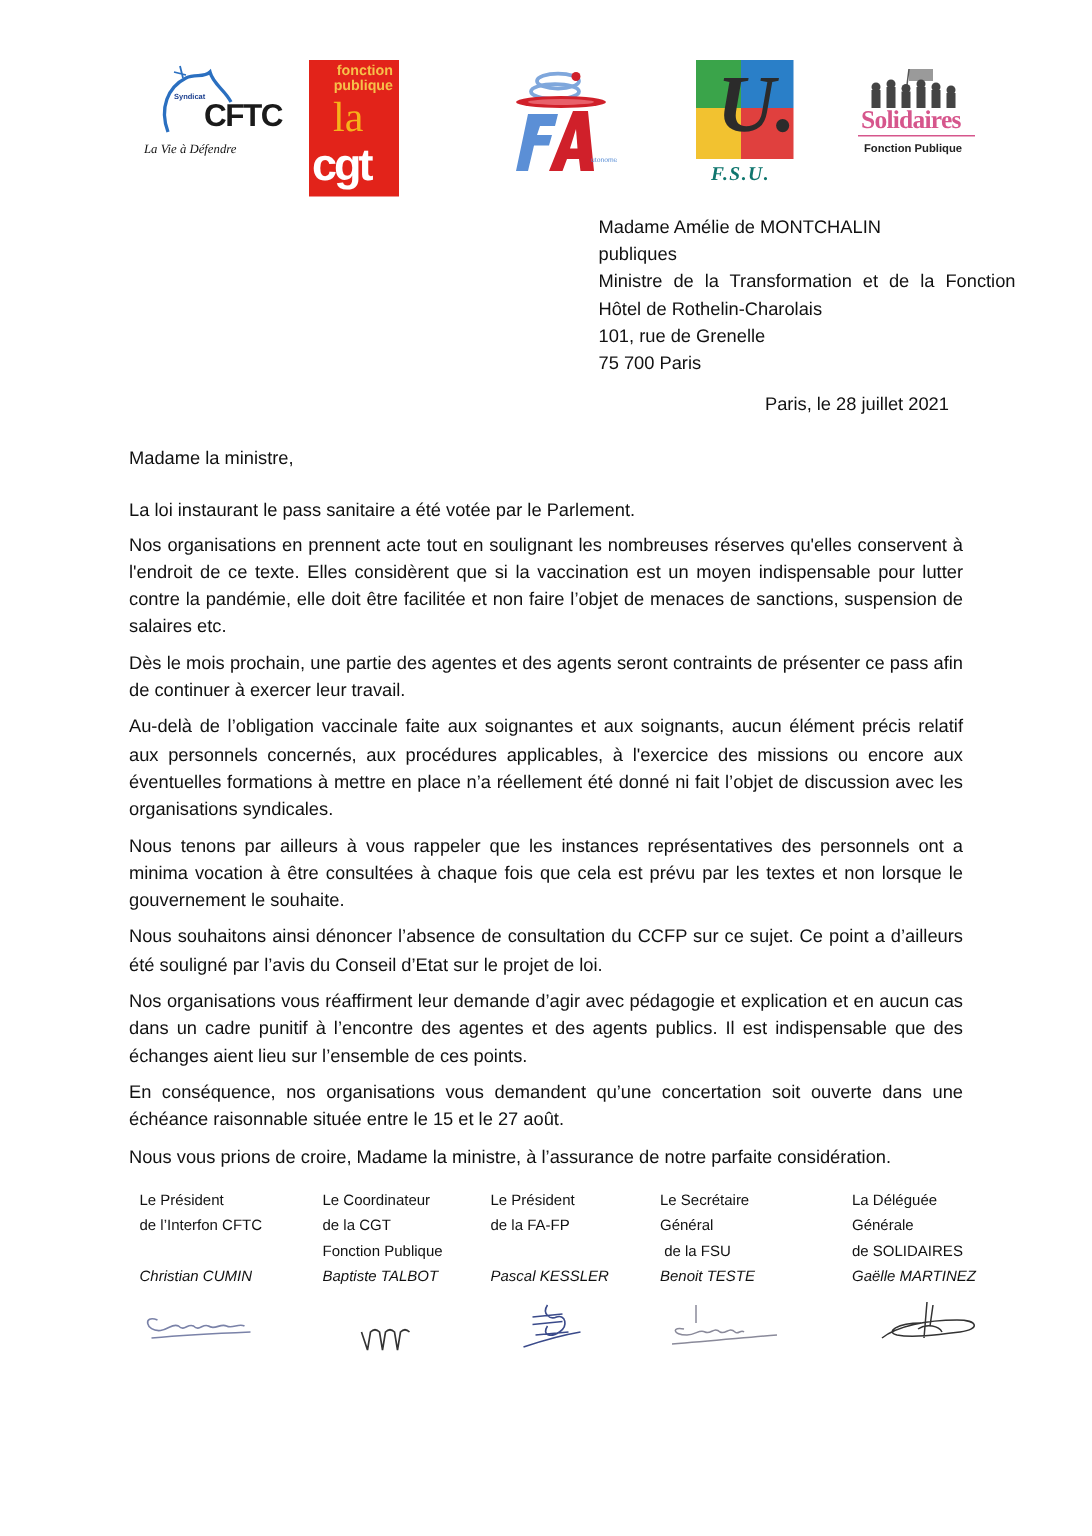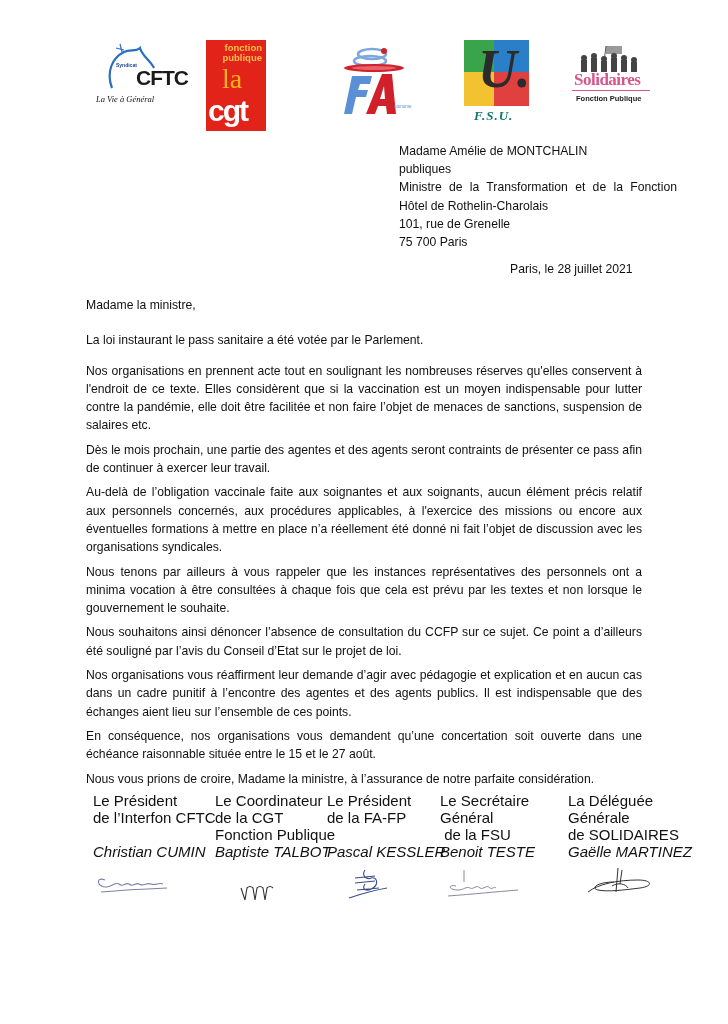--- a/index.html
+++ b/index.html
@@ -19,25 +19,25 @@
   
   .address { position:absolute; left:399px; top:142px; width:278px; font-size:12.2px; line-height:18.2px; }
   .address .line { display:block; white-space:nowrap; }
   .address .justify { text-align:justify; text-align-last:justify; white-space:normal; }
   .dateline { position:absolute; left:510px; top:262px; font-size:12.2px; }
 
   
   .body { position:absolute; left:86px; top:296px; width:556px; font-size:12.2px; line-height:18.3px; }
   .salutation { margin:0 0 17px 0; }
   .para { margin:0 0 6px 0; text-align:justify; }
-  .para.tight { margin-bottom:12px; }
+  .para.tight { margin-bottom:4px; }
   .closing { }
 
   
-  .signatures { position:absolute; top:792px; left:0; width:579px; height:120px; font-size:15px; line-height:17.2px; }
+  .signatures { position:absolute; top:792px; left:0; width:579px; height:120px; font-size:10px; line-height:17.2px; }
   .sig { position:absolute; top:0; width:118px; }
   .sig .title-line { display:block; white-space:nowrap; }
   .sig .name { position:absolute; top:51px; font-style:italic; white-space:nowrap; }
   .sig .signature { position:absolute; top:78px; }
   .sig-1 { left:93px; }
   .sig-2 { left:215px; }
   .sig-3 { left:327px; }
   .sig-4 { left:440px; }
   .sig-5 { left:568px; }
 </style>
@@ -48,21 +48,21 @@
 
   <div class="logos">
 
     <div class="logo logo-cftc">
       <svg width="72" height="72" viewBox="0 0 72 72">
         <path d="M14 46 C8 30 14 16 26 10 C32 7 38 10 42 6 C44 14 52 18 56 26" fill="none" stroke="#2a6fc0" stroke-width="2.2"></path>
         <path d="M22 2 L24 10 M18 6 L26 8" stroke="#2a6fc0" stroke-width="1.2"></path>
       </svg>
       <div style="position:absolute;left:18px;top:20px;font-size:5px;color:#1b3f8f;font-weight:bold;">Syndicat</div>
       <div style="position:absolute;left:8px;top:24px;font-size:21px;font-weight:bold;color:#1a1a1a;letter-spacing:-1px;font-family:'Liberation Sans',sans-serif;margin-left:30px;">CFTC</div>
-      <div style="position:absolute;left:-2px;top:52px;font-size:8.5px;font-style:italic;color:#111;white-space:nowrap;font-family:'Liberation Serif',serif;">La Vie à Général</div>
+      <div style="position:absolute;left:-2px;top:52px;font-size:8.5px;font-style:italic;color:#111;white-space:nowrap;font-family:'Liberation Serif',serif;">La Vie à Défendre</div>
     </div>
 
     <div class="logo logo-cgt">
       <div style="position:absolute;right:4px;top:3px;text-align:right;color:#f6c14a;font-size:9.5px;font-weight:bold;line-height:10px;width:56px;">fonction publique</div>
       <div style="position:absolute;left:8px;top:23px;color:#f6b21a;font-size:28px;font-family:'Liberation Serif',serif;margin-left:8px;">la</div>
       <div style="position:absolute;left:2px;top:54px;color:#ffffff;font-size:30px;font-weight:bold;letter-spacing:-2px;line-height:34px;">cgt</div>
     </div>
 
     <div class="logo logo-fa">
       <svg width="80" height="72" viewBox="0 0 80 72">

